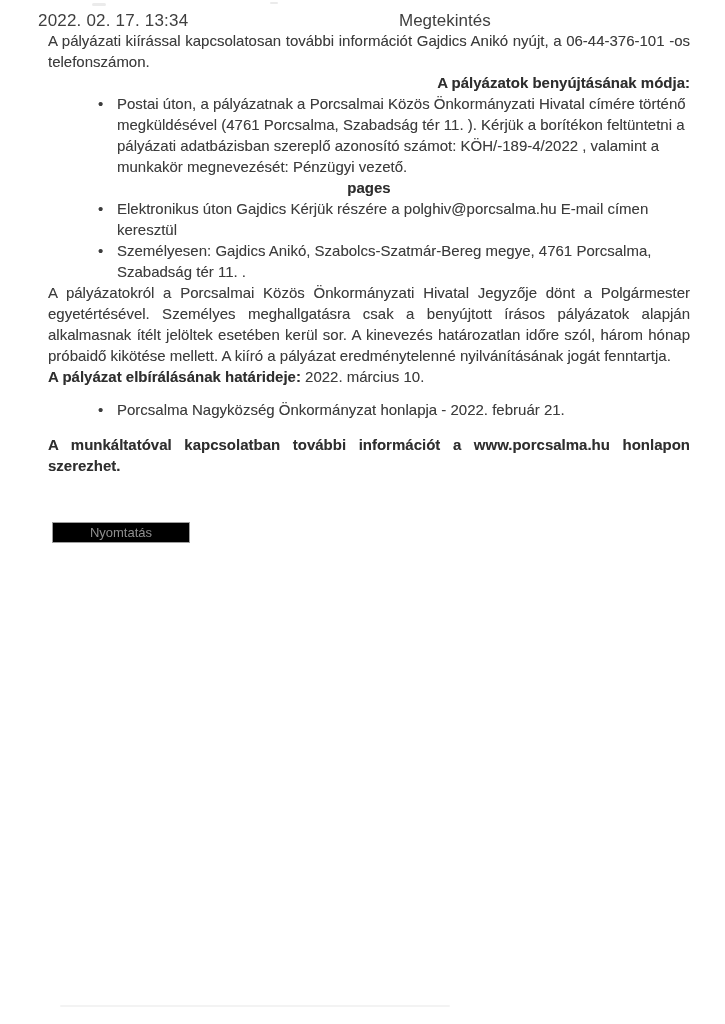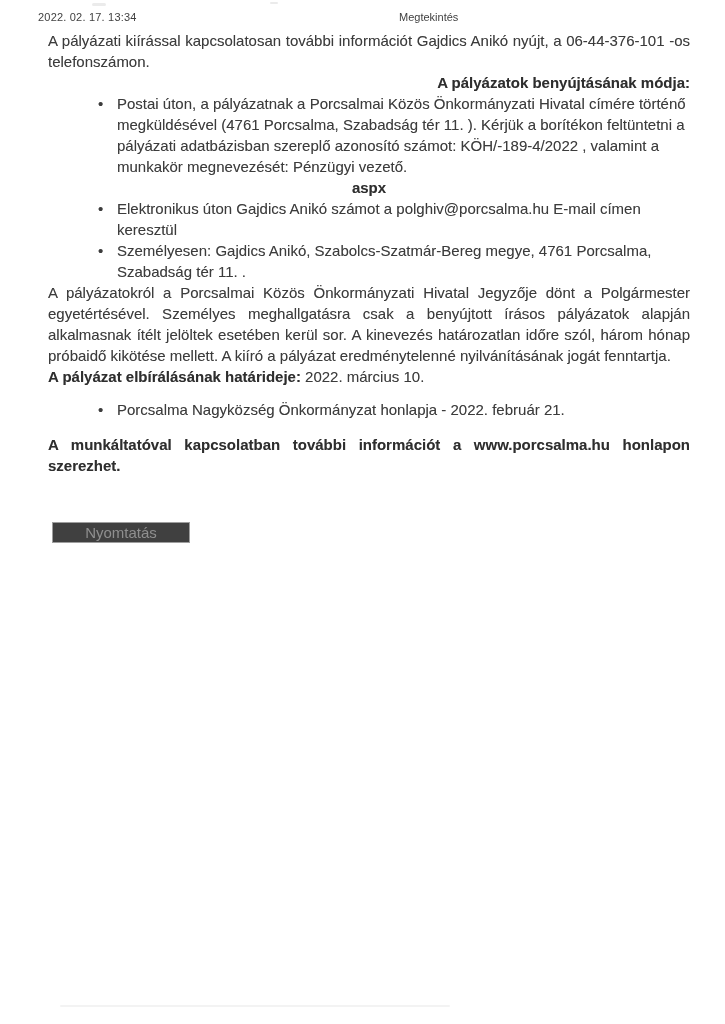--- a/index.html
+++ b/index.html
@@ -12,21 +12,21 @@
     overflow: hidden;
     font-family: "Liberation Sans", sans-serif;
     color: #3c3c3c;
     -webkit-font-smoothing: antialiased;
   }
   
   .print-header {
     position: absolute;
     top: 11px; left: 0; right: 0;
     height: 16px;
-    font-size: 11px;
+    font-size: 17px;
     color: #3f3f3f;
   }
   .print-header .datetime { position: absolute; left: 38px; top: 0; letter-spacing: 0.2px; }
   .print-header .ptitle   { position: absolute; left: 399px; top: 0; text-align: right; }
 
   
   .content {
     position: absolute;
     left: 48px;
     right: 35px;
@@ -60,23 +60,23 @@
   .pub-item { margin: 12px 0 14px 0; }
   .employer { font-weight: 700; color: #2e2e2e; margin-top: 10px; }
 
   
   .print-btn {
     margin: 46px 0 0 4px;
     width: 136px;
     height: 19px;
     line-height: 19px;
     border: 1px solid #9e9e9e;
-    background: #404040;
+    background: #000000;
     color: #8f8f8f;
-    font-size: 15px;
+    font-size: 13px;
     text-align: center;
     text-shadow: none;
     cursor: pointer;
     box-sizing: content-box;
   }
 
   
   .print-footer {
     position: absolute;
     top: 988px; left: 0; right: 0;
@@ -111,24 +111,24 @@
 
     <p class="intro justify">A pályázati kiírással kapcsolatosan további információt Gajdics Anikó nyújt, a 06-44-376-101 -os telefonszámon.</p>
 
     <p class="h">A pályázatok benyújtásának módja:</p>
 
     <div class="list">
       <div class="li">
         <span class="dot">•</span>
         <span class="txt">Postai úton, a pályázatnak a Porcsalmai Közös Önkormányzati Hivatal címére történő megküldésével (4761 Porcsalma, Szabadság tér 11. ). Kérjük a borítékon feltüntetni a pályázati adatbázisban szereplő azonosító számot: KÖH/-189-4/2022 , valamint a munkakör megnevezését: Pénzügyi vezető.</span>
       </div>
-      <div class="or-sep">aspx</div>
+      <div class="or-sep">pages</div>
       <div class="li">
         <span class="dot">•</span>
-        <span class="txt">Elektronikus úton Gajdics Anikó számot a polghiv@porcsalma.hu E-mail címen keresztül</span>
+        <span class="txt">Elektronikus úton Gajdics Kérjük részére a polghiv@porcsalma.hu E-mail címen keresztül</span>
       </div>
       <div class="li">
         <span class="dot">•</span>
         <span class="txt">Személyesen: Gajdics Anikó, Szabolcs-Szatmár-Bereg megye, 4761 Porcsalma, Szabadság tér 11. .</span>
       </div>
     </div>
 
 
     <p class="justify body-para">A pályázatokról a Porcsalmai Közös Önkormányzati Hivatal Jegyzője dönt a Polgármester egyetértésével. Személyes meghallgatásra csak a benyújtott írásos pályázatok alapján alkalmasnak ítélt jelöltek esetében kerül sor. A kinevezés határozatlan időre szól, három hónap próbaidő kikötése mellett. A kiíró a pályázat eredménytelenné nyilvánításának jogát fenntartja.</p>
 

